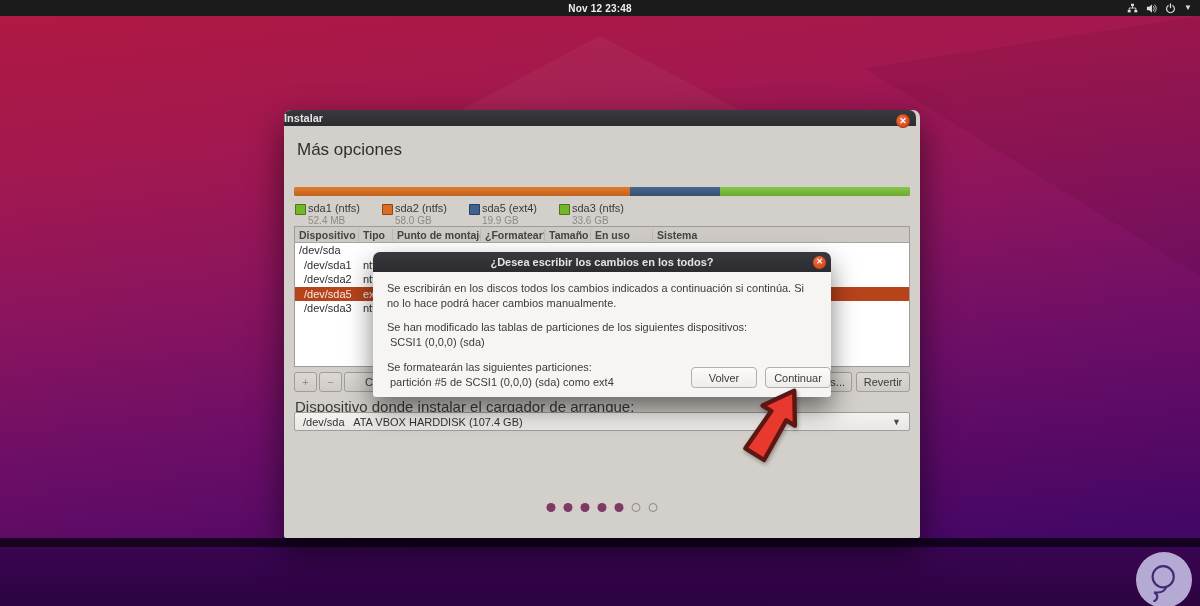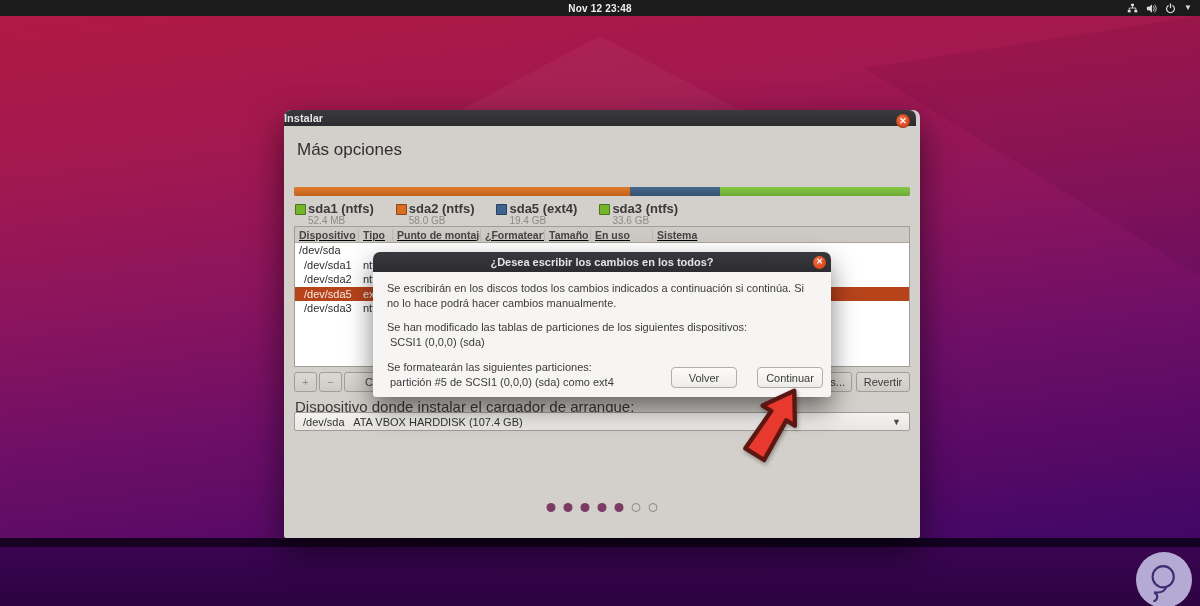--- a/index.html
+++ b/index.html
@@ -38,26 +38,26 @@
     color:#fff;font-size:9px;line-height:1;font-weight:bold;box-shadow:inset 0 0 0 1px rgba(0,0,0,.25);}
   .w-heading{position:absolute;left:13px;top:30px;font-size:17px;font-weight:500;color:#303030;}
   
   .partbar{position:absolute;left:10px;right:10px;top:77px;height:9px;display:flex;border-radius:2px;overflow:hidden;
     box-shadow:inset 0 0 0 1px rgba(0,0,0,.28), inset 0 1px 0 rgba(255,255,255,.18);}
   .partseg{height:100%;}
   
   .legend{position:absolute;left:11px;top:92px;display:flex;}
   .leg-item{display:grid;grid-template-columns:13px auto;margin-right:22px;}
   .leg-sq{width:9px;height:9px;margin-top:2px;border:1px solid rgba(0,0,0,.35);border-radius:1px;}
-  .leg-label{font-size:13px;font-weight:bold;color:#3a3a3a;line-height:13px;}
+  .leg-label{font-size:11px;font-weight:normal;color:#3a3a3a;line-height:13px;}
   .leg-size{grid-column:2;font-size:10px;color:#8d8983;line-height:12px;}
   
   .ptable{position:absolute;left:10px;right:10px;top:116px;height:141px;background:#ffffff;
     border:1px solid #a19c96;box-sizing:border-box;}
-  .thead{display:flex;background:#cdc9c4;border-bottom:1px solid #aaa49e;height:15px;align-items:center;text-decoration:underline;}
+  .thead{display:flex;background:#cdc9c4;border-bottom:1px solid #aaa49e;height:15px;align-items:center;}
   .th{font-size:10.5px;font-weight:bold;color:#454545;padding:0 4px;box-sizing:border-box;
     border-right:1px solid rgba(0,0,0,.08);white-space:nowrap;overflow:hidden;}
   .col-dev{width:64px;}.col-type{width:34px;}.col-mount{width:88px;}.col-fmt{width:64px;}
   .col-size{width:46px;}.col-use{width:62px;}.col-sys{flex:1;border-right:none;}
   .trow{display:flex;height:14.5px;align-items:center;}
   .td{font-size:11px;color:#2e2e2e;padding:0 4px;box-sizing:border-box;white-space:nowrap;overflow:visible;}
   .trow.child .col-dev{padding-left:9px;}
   .trow.selected{background:#b7431b;}
   .trow.selected .td{color:#f3eae3;}
   
@@ -92,21 +92,21 @@
     border-radius:7px 7px 3px 3px;box-shadow:0 12px 26px rgba(0,0,0,.5);z-index:20;}
   .d-titlebar{height:20px;background:linear-gradient(#39383c,#2d2c30);border-radius:7px 7px 0 0;
     display:flex;align-items:center;justify-content:center;position:relative;}
   .d-title{color:#e4e4e4;font-size:11px;font-weight:bold;}
   .d-close{position:absolute;right:5px;top:3.5px;width:13px;height:13px;border-radius:50%;
     background:radial-gradient(circle at 35% 30%,#f1703f,#d9481f 70%);display:flex;align-items:center;justify-content:center;
     color:#fff;font-size:8px;font-weight:bold;line-height:1;}
   .d-body{padding:9px 14px 0 14px;font-size:11px;color:#3b3b3b;line-height:1.32;}
   .d-body p{margin:0 0 10px 0;}
   .d-sub{padding-left:3px;}
-  .d-buttons{position:absolute;right:8px;bottom:9px;display:flex;gap:20px;}
+  .d-buttons{position:absolute;right:0;bottom:9px;display:flex;gap:8px;}
   .d-btn{width:66px;height:21px;box-sizing:border-box;display:flex;align-items:center;justify-content:center;
     background:linear-gradient(#fcfbfa,#efedea);border:1px solid #b3aea8;border-radius:4px;
     font-size:11px;color:#3c3c3c;}
   
   .arrow{position:absolute;left:739px;top:385px;z-index:30;filter:drop-shadow(1px 2px 2px rgba(0,0,0,.35));}
 </style>
 </head>
 <body>
 
 <div class="topbar">
@@ -173,21 +173,21 @@
       <span class="leg-size">52.4 MB</span>
     </div>
     <div class="leg-item">
       <span class="leg-sq" style="background: rgb(217, 109, 34);"></span>
       <span class="leg-label">sda2 (ntfs)</span>
       <span class="leg-size">58.0 GB</span>
     </div>
     <div class="leg-item">
       <span class="leg-sq" style="background: rgb(61, 99, 144);"></span>
       <span class="leg-label">sda5 (ext4)</span>
-      <span class="leg-size">19.4 GB</span>
+      <span class="leg-size">19.9 GB</span>
     </div>
     <div class="leg-item">
       <span class="leg-sq" style="background: rgb(115, 182, 42);"></span>
       <span class="leg-label">sda3 (ntfs)</span>
       <span class="leg-size">33.6 GB</span>
     </div>
   </div>
 
   <div class="ptable">
     <div class="thead">

